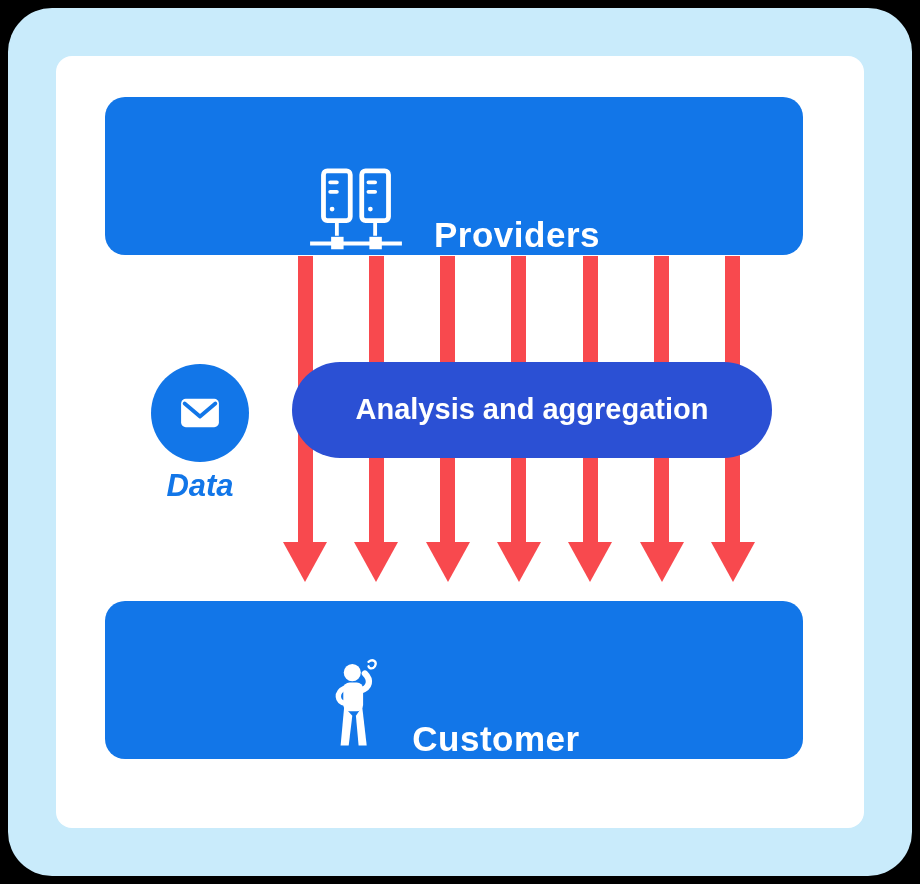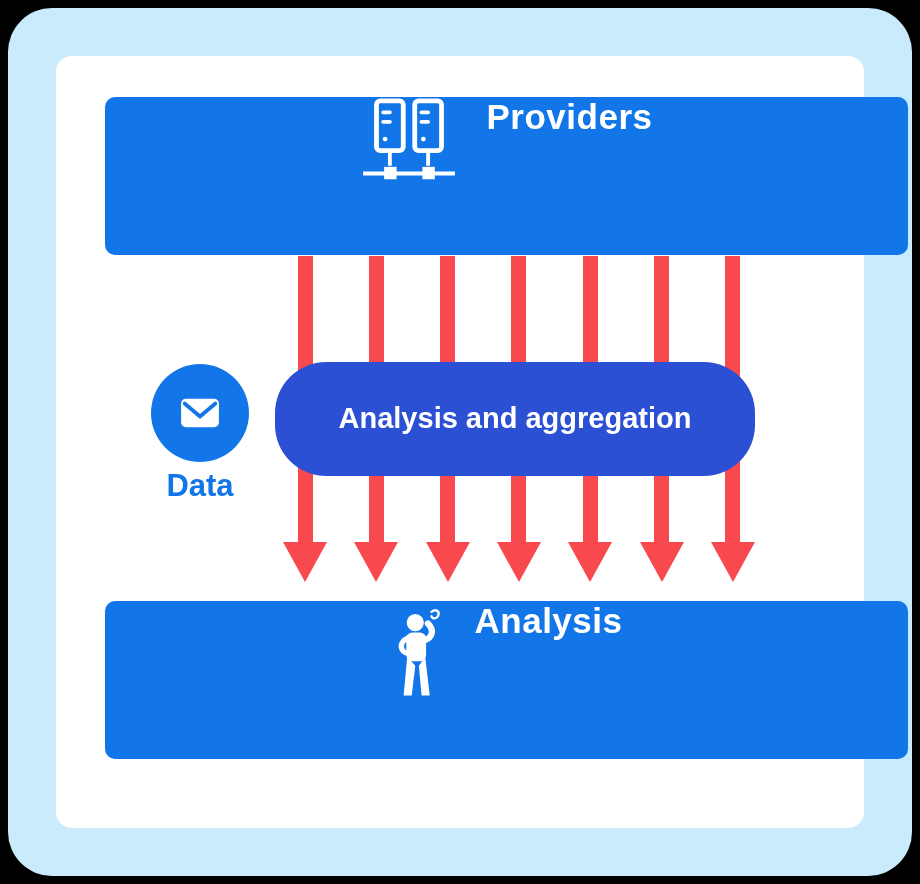--- a/index.html
+++ b/index.html
@@ -21,58 +21,58 @@
   }
   .frame{
     position:absolute;left:8px;top:8px;width:904px;height:868px;
     border-radius:44px;background:var(--frame);
   }
   .panel{
     position:absolute;left:56px;top:56px;width:808px;height:772px;
     border-radius:16px;background:var(--panel);
   }
   .bar{
-    position:absolute;left:105px;width:803px;height:158px;
-    border-radius:10px;background:var(--primary-blue);
-    display:flex;align-items:flex-start;justify-content:center;gap:30px;
+    position:absolute;left:105px;width:698px;height:158px;
+    border-radius:20px;background:var(--primary-blue);
+    display:flex;align-items:flex-end;justify-content:center;gap:30px;
     color:var(--text-on-blue);
   }
   .bar.providers{top:97px}
   .bar.customer{top:601px}
   .bar-label{font-size:35px;font-weight:700;letter-spacing:.5px}
   .icon{display:flex;align-items:center;justify-content:center}
 
   .arrows{
     position:absolute;left:283px;top:256px;width:472px;height:326px;
     display:flex;justify-content:space-between;z-index:1;
   }
   .arrow{width:44px;display:flex;flex-direction:column;align-items:center}
   .arrow .shaft{width:15px;height:286px;background:var(--arrow-red)}
   .arrow .head{
     width:0;height:0;
     border-left:22px solid transparent;border-right:22px solid transparent;
     border-top:40px solid var(--arrow-red);
   }
 
   .callout{
-    position:absolute;left:275px;top:362px;width:480px;height:114px;
+    position:absolute;left:292px;top:362px;width:480px;height:96px;
     border-radius:51px;background:var(--callout-blue);
     display:flex;flex-direction:column;align-items:center;justify-content:center;
     color:var(--text-on-blue);font-weight:700;font-size:29px;line-height:1.3;
     z-index:2;text-align:center;
   }
 
   .data-badge{
     position:absolute;left:151px;top:364px;width:98px;height:98px;
     border-radius:50%;background:var(--primary-blue);
     display:flex;align-items:center;justify-content:center;
   }
   .data-label{
     position:absolute;left:140px;top:468px;width:120px;text-align:center;
-    color:var(--primary-blue);font-size:31px;font-weight:700;
+    color:var(--primary-blue);font-size:31px;font-weight:700;font-style:italic;
   }
 </style>
 </head>
 <body>
 
 <div class="stage">
 
   <div class="frame"></div>
   <div class="panel"></div>
 
@@ -144,16 +144,16 @@
       <svg width="54" height="108" viewBox="0 0 60 104" fill="none">
         <path d="M45 4 c5 -4 10 0 7 5 c-2 3 -6 3 -7 0" stroke="#fff" stroke-width="2.6" fill="none" stroke-linecap="round"></path>
         <circle cx="27" cy="16" r="9.5" fill="#fff"></circle>
         <path d="M36 36 C47 33 48 24 41 17" stroke="#fff" stroke-width="7" stroke-linecap="round"></path>
         <path d="M19 33 C8 38 10 49 19 50" stroke="#fff" stroke-width="6" stroke-linecap="round"></path>
         <rect x="17" y="27" width="22" height="32" rx="7" fill="#fff"></rect>
         <path d="M18 54 L14 97 L23 97 L27 64 Z" fill="#fff"></path>
         <path d="M31 64 L34 97 L43 97 L38 54 Z" fill="#fff"></path>
       </svg>
     </span>
-    <span class="bar-label">Analysis</span>
+    <span class="bar-label">Customer</span>
   </div>
 
 </div>
 
 </body></html>

